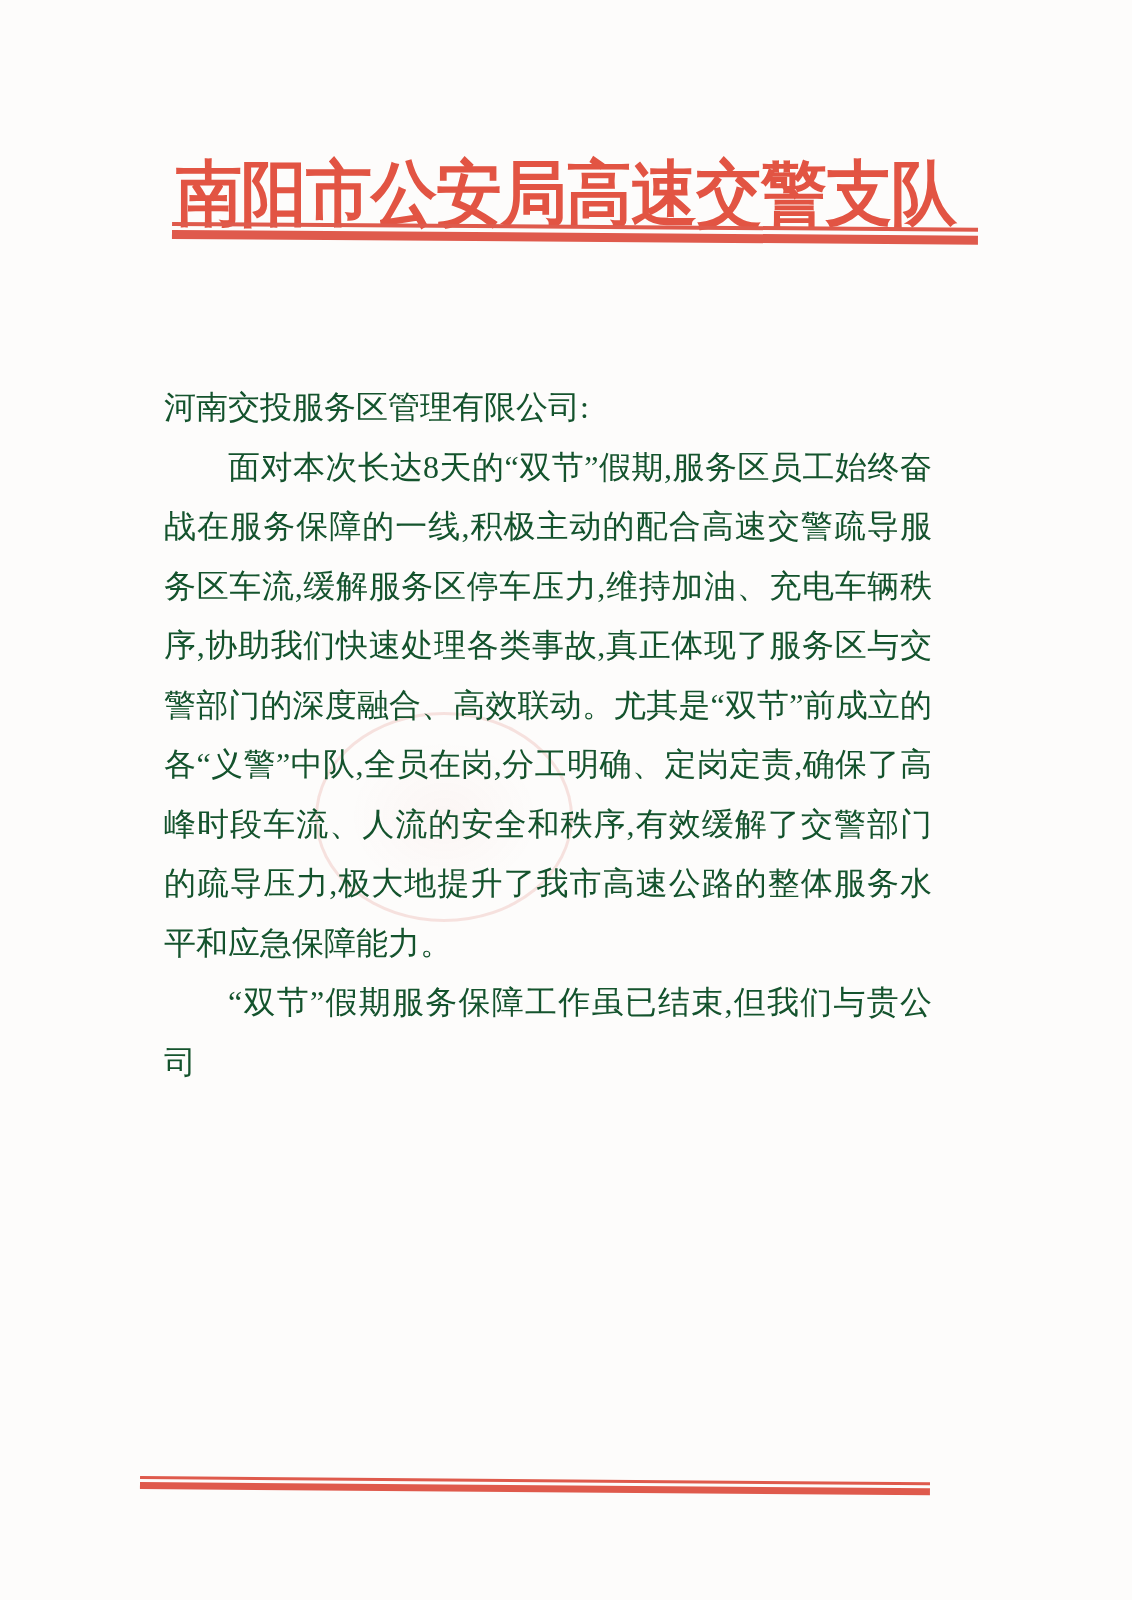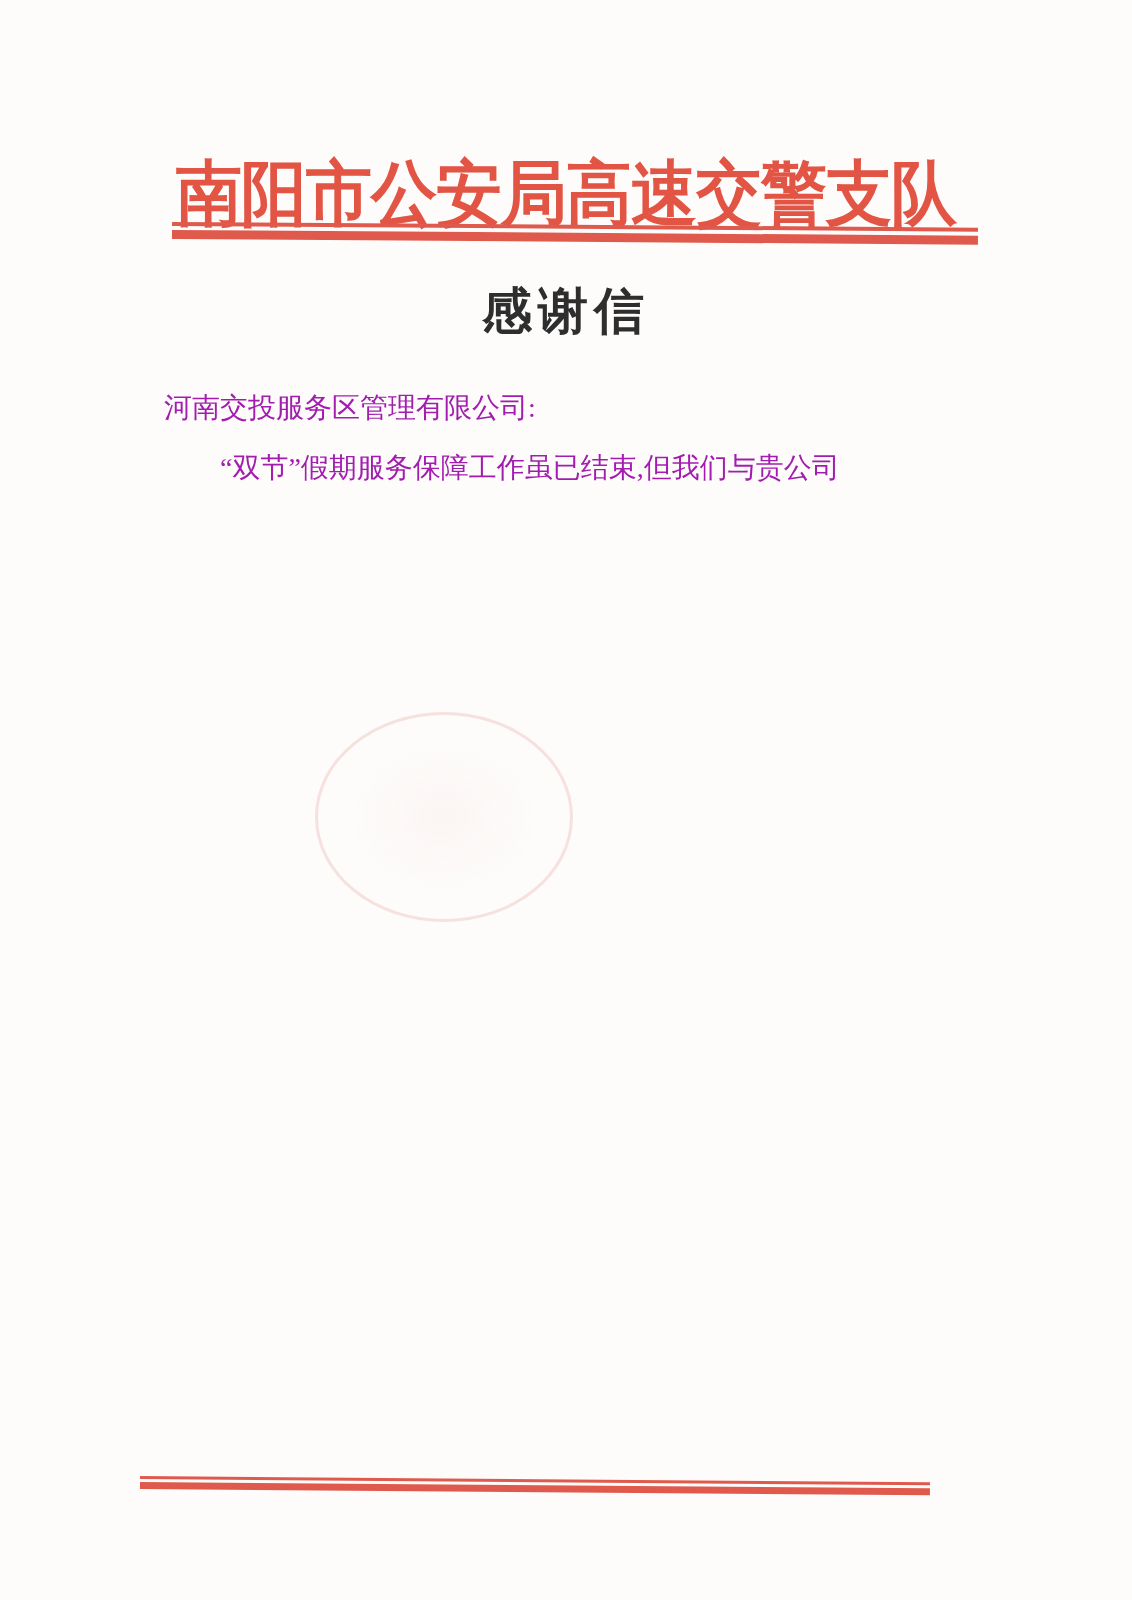--- a/index.html
+++ b/index.html
@@ -60,23 +60,23 @@
     letter-spacing: 6px;
     color: #2e2e2e;
   }
 
   
   .letter-body {
     position: absolute;
     top: 378px;
     left: 164px;
     width: 768px;
-    font-size: 28px;
+    font-size: 32px;
     line-height: 59.5px;
-    color: #a21caf;
+    color: #14532d;
     text-align: justify;
   }
   .letter-body p {
     margin: 0;
     padding: 0;
   }
   .letter-body p.indented {
     text-indent: 2em;
   }
 
@@ -99,26 +99,26 @@
 <div class="page">
 
   <div class="agency-title">南阳市公安局高速交警支队</div>
 
   <div class="double-rule header-rule">
     <div class="thin"></div>
     <div class="gapln"></div>
     <div class="thick"></div>
   </div>
 
-  <h1 class="letter-title">感谢信</h1>
 
   <div class="seal-bleed"></div>
 
   <div class="letter-body">
     <p>河南交投服务区管理有限公司:</p>
+    <p class="indented">面对本次长达8天的“双节”假期,服务区员工始终奋战在服务保障的一线,积极主动的配合高速交警疏导服务区车流,缓解服务区停车压力,维持加油、充电车辆秩序,协助我们快速处理各类事故,真正体现了服务区与交警部门的深度融合、高效联动。尤其是“双节”前成立的各“义警”中队,全员在岗,分工明确、定岗定责,确保了高峰时段车流、人流的安全和秩序,有效缓解了交警部门的疏导压力,极大地提升了我市高速公路的整体服务水平和应急保障能力。</p>
     <p class="indented">“双节”假期服务保障工作虽已结束,但我们与贵公司</p>
   </div>
 
   <div class="double-rule footer-rule">
     <div class="thin"></div>
     <div class="gapln"></div>
     <div class="thick"></div>
   </div>
 
 </div>

